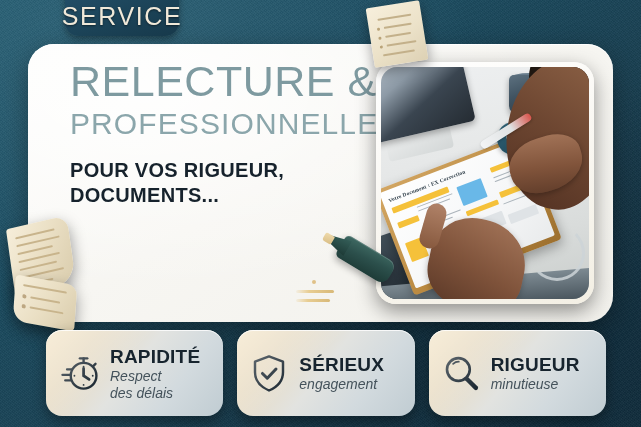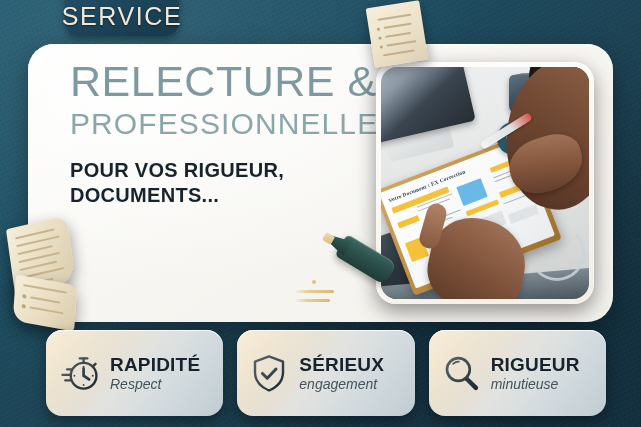--- a/index.html
+++ b/index.html
@@ -417,20 +417,21 @@
           <circle cx="29" cy="17" r="1" fill="#17242e" stroke="none"></circle>
           <circle cx="39" cy="27" r="1" fill="#17242e" stroke="none"></circle>
           <circle cx="29" cy="37" r="1" fill="#17242e" stroke="none"></circle>
           <circle cx="19" cy="27" r="1" fill="#17242e" stroke="none"></circle>
           <path d="M11 20h5M6 26h9M9 32h6"></path>
         </svg>
       </div>
       <div class="badge-text">
         <div class="badge-title">RAPIDITÉ</div>
         <div class="badge-desc">Respect</div>
+        <div class="badge-desc">des délais</div>
       </div>
     </div>
 
     <div class="badge">
       <div class="badge-icon">
         <svg width="42" height="42" viewBox="0 0 48 48" fill="none" stroke="#17242e" stroke-width="2.8" stroke-linecap="round" stroke-linejoin="round">
           <path d="M24 5 L40 11 v12 c0 10-7 17-16 21-9-4-16-11-16-21V11z"></path>
           <path d="M16.5 24.5l5.5 5.5 10-10.5" stroke-width="3.4"></path>
         </svg>
       </div>

